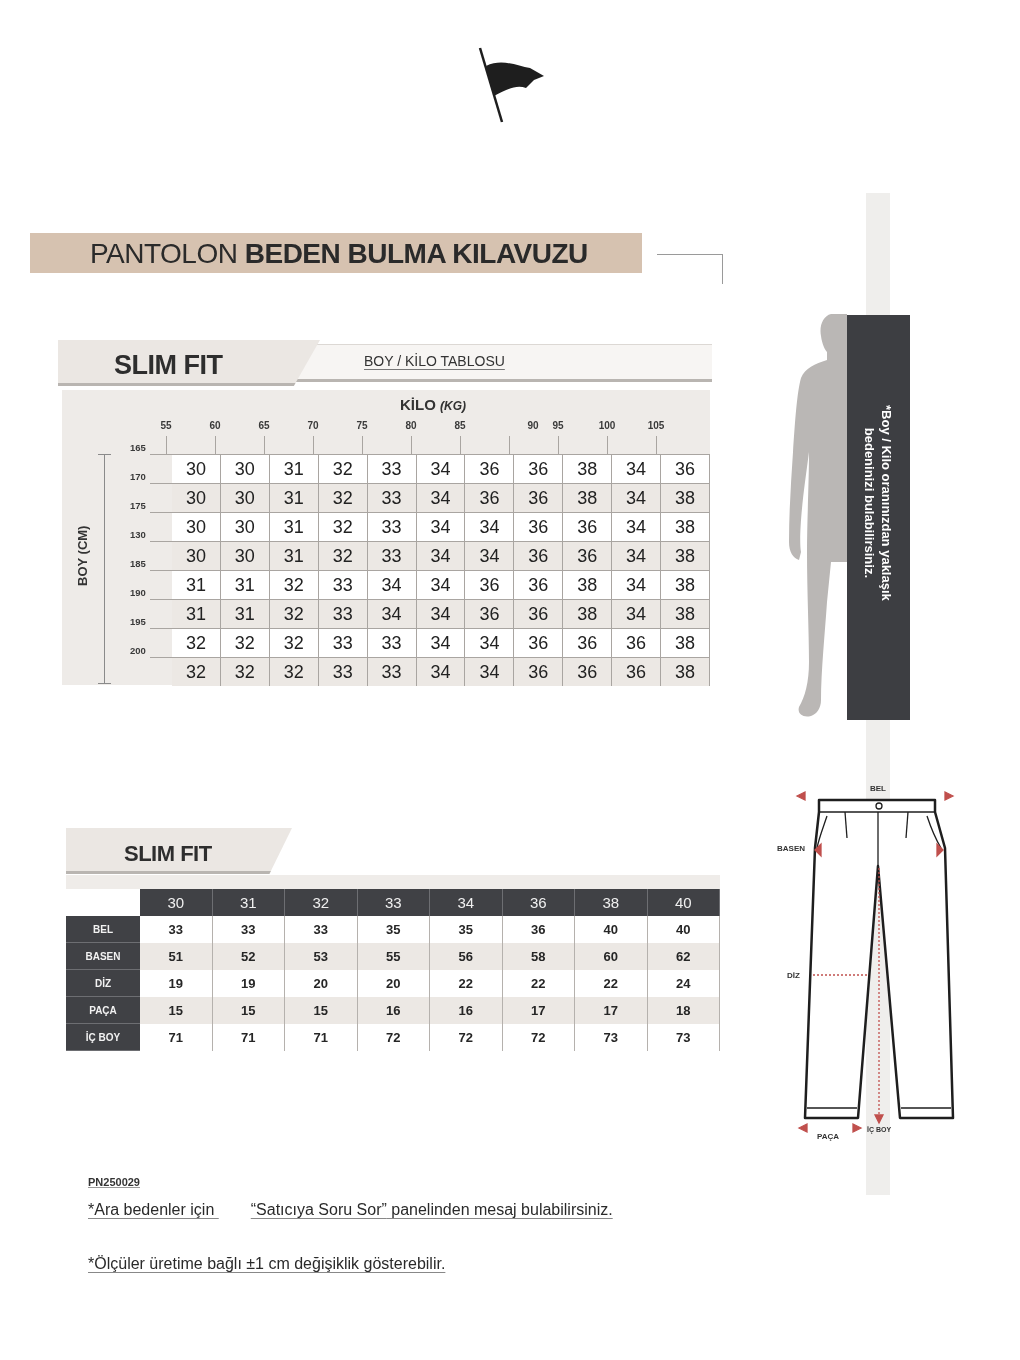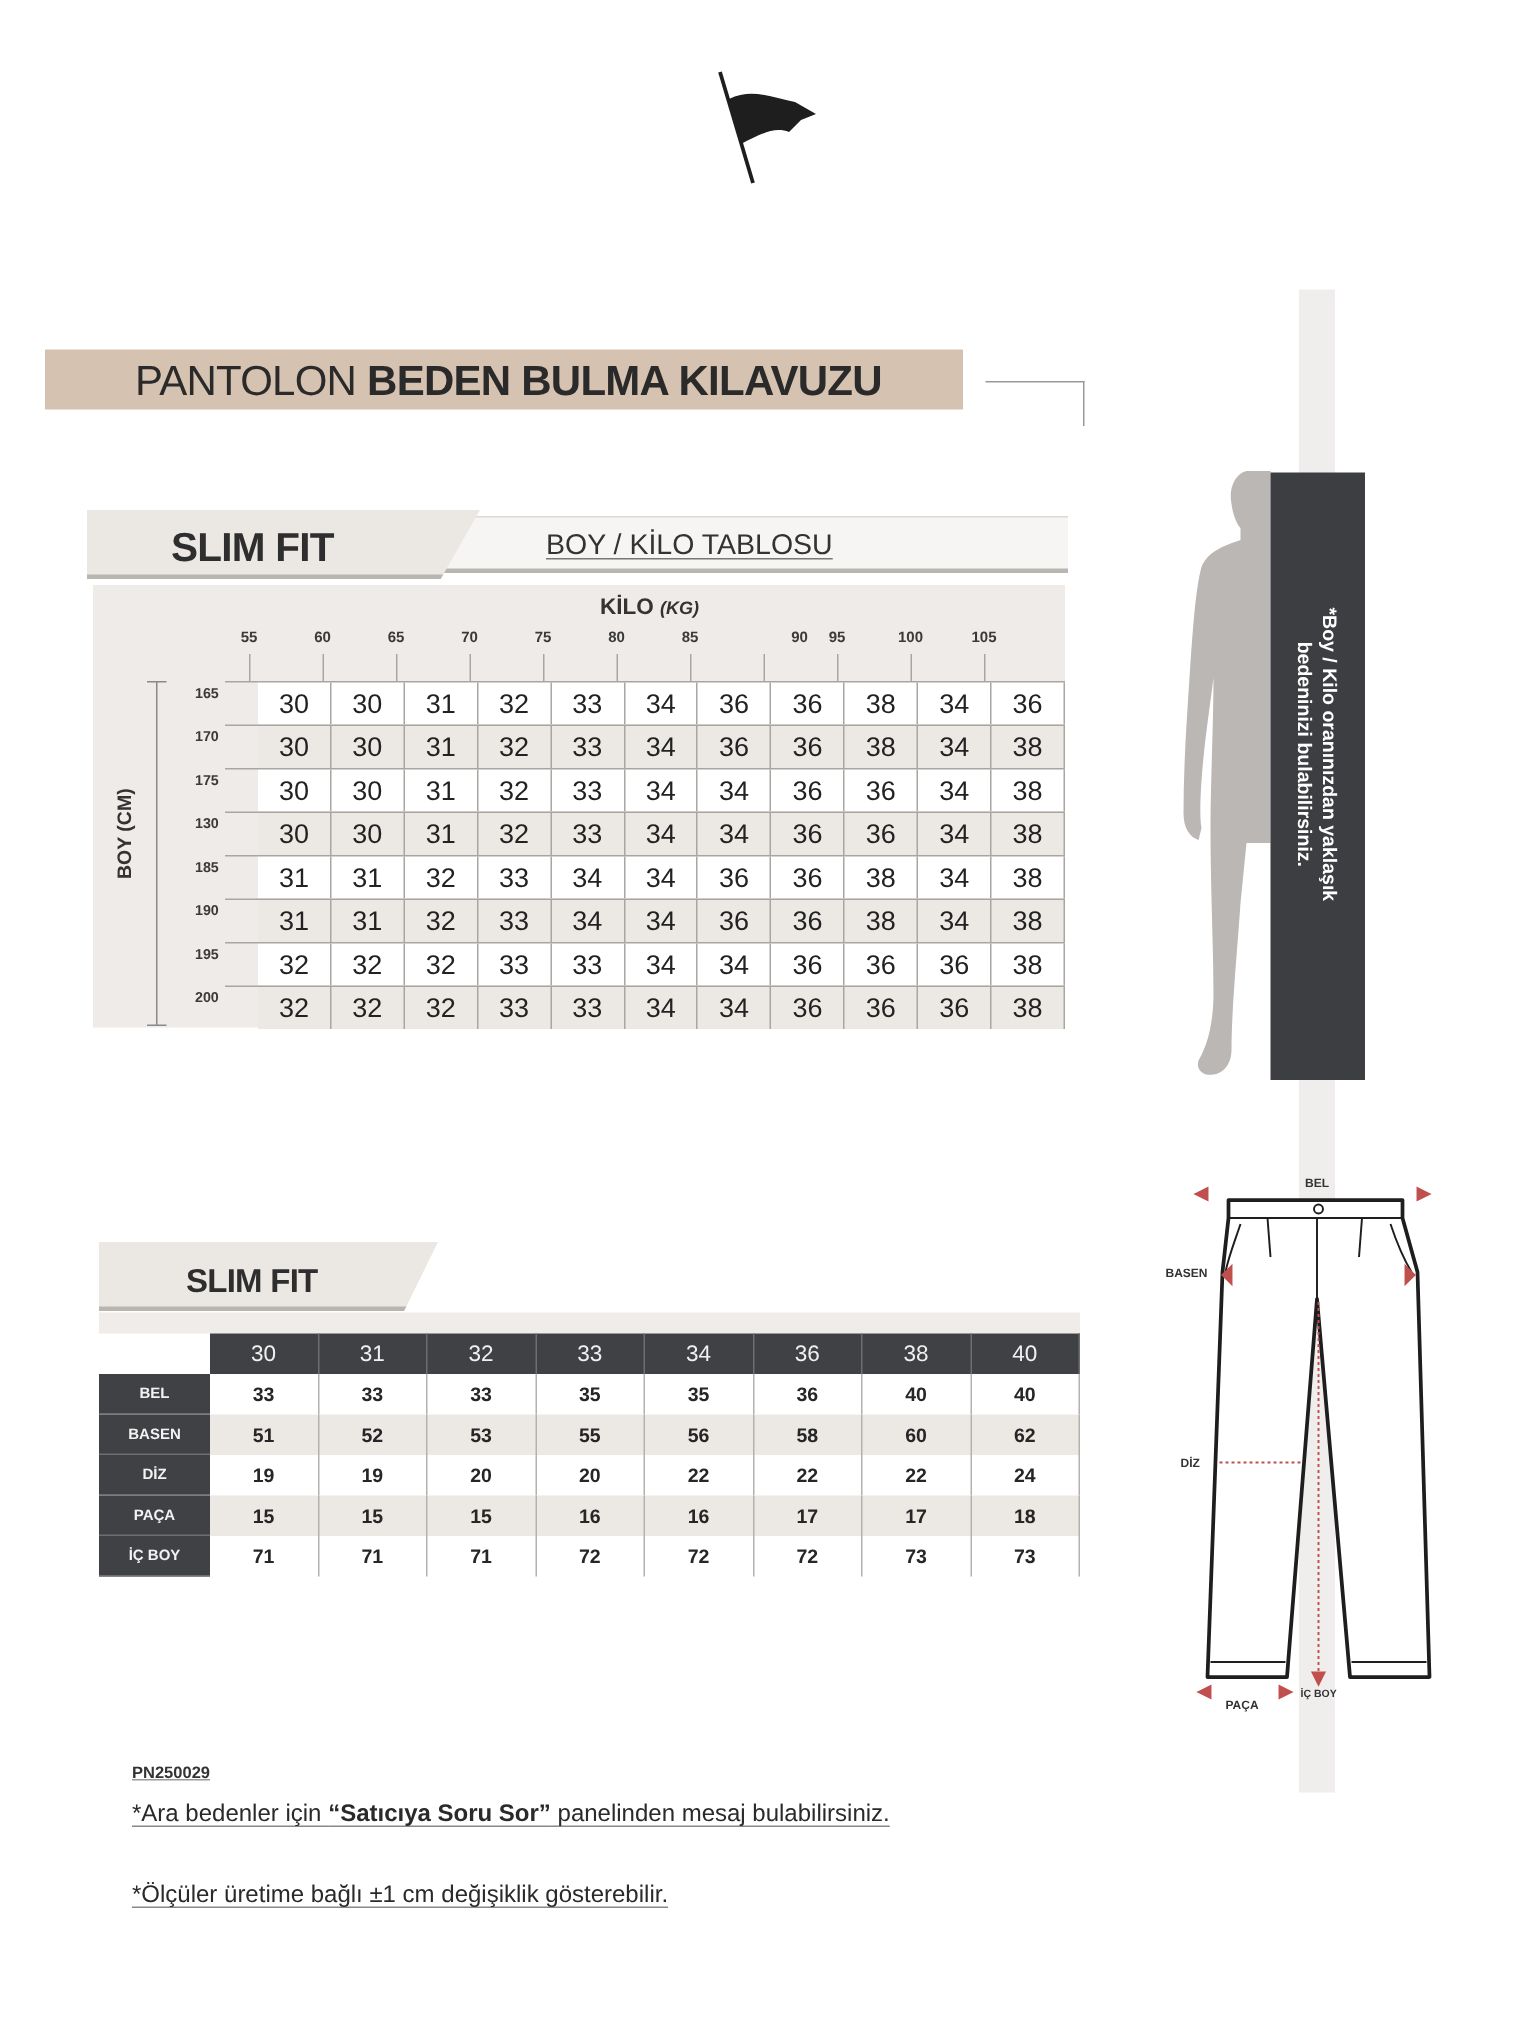--- a/index.html
+++ b/index.html
@@ -18,34 +18,34 @@
   .guide-bracket { left: 657px; top: 254px; width: 66px; height: 30px; border-top: 1.5px solid #9a9a9a; border-right: 1.5px solid #9a9a9a; }
 
   
   .pole { left: 866px; top: 193px; width: 24px; height: 1002px; background: #efeeec; }
 
   
   .ribbon { height: 46px; }
   .ribbon-left { position: absolute; left: 0; top: 0; height: 100%; background: #ebe7e3; border-bottom: 3px solid #b9b5b1; }
   .ribbon-left span { position: absolute; top: 10px; font-weight: bold; font-size: 27px; color: #2e2e2e; letter-spacing: -0.5px; }
   .ribbon-right { position: absolute; top: 4px; height: 38px; background: #f7f5f3; border-bottom: 3px solid #b9b5b1; border-top: 1px solid #dcd8d4; }
-  .ribbon-right span { position: absolute; top: 8px; font-size: 19px; color: #333; text-decoration: underline; text-decoration-color: #777; text-underline-offset: 3px; white-space: nowrap; }
+  .ribbon-right span { position: absolute; top: 8px; font-size: 14px; color: #333; text-decoration: underline; text-decoration-color: #777; text-underline-offset: 3px; white-space: nowrap; }
 
   
   .bk-area { left: 62px; top: 390px; width: 648px; height: 295px; background: #eeebe8; }
   .kilo-label { position: absolute; left: 338px; top: 6px; font-size: 15px; font-weight: bold; color: #333; }
   .kilo-label small { font-size: 12px; font-style: italic; }
   .kilo-ticks { position: absolute; top: 30px; font-size: 10px; font-weight: bold; color: #3a3a3a; }
   .kilo-tick { position: absolute; top: 0; width: 30px; text-align: center; }
   .vline { position: absolute; width: 1px; background: #a9a5a1; }
   .boy-label { position: absolute; left: 13px; top: 196px; transform: rotate(-90deg); transform-origin: left top; font-size: 13px; font-weight: bold; color: #333; white-space: nowrap; }
   .boy-axis { position: absolute; left: 42px; top: 64px; width: 1px; height: 230px; background: #8a8a8a; }
   .boy-axis:before, .boy-axis:after { content: ""; position: absolute; left: -6px; width: 13px; height: 1px; background: #8a8a8a; }
   .boy-axis:before { top: 0; } .boy-axis:after { bottom: 0; }
-  .boy-tick { position: absolute; left: 68px; font-size: 9.5px; font-weight: bold; color: #3a3a3a; margin-top: 15px; }
+  .boy-tick { position: absolute; left: 68px; font-size: 9.5px; font-weight: bold; color: #3a3a3a; }
   .bk-row { position: absolute; left: 110px; width: 538px; height: 29px; border-top: 1px solid #a9a5a1; display: flex; }
   .bk-row.odd { background: #ffffff; }
   .bk-row.even { background: #ece8e4; }
   .bk-cell { width: 49px; text-align: center; font-size: 18px; line-height: 29px; color: #222; border-right: 1px solid #a9a5a1; }
   .bk-cell:first-child { margin-left: 0; }
 
   
   .banner { left: 847px; top: 315px; width: 63px; height: 405px; background: #3d3e42; }
   .banner-text { position: absolute; left: 48px; top: 90px; transform: rotate(90deg); transform-origin: left top; color: #ffffff; font-size: 13px; font-weight: bold; line-height: 17px; white-space: nowrap; text-align: center; }
   .silhouette { left: 785px; top: 312px; }
@@ -60,21 +60,21 @@
   .bt-label { width: 74px; background: #404145; color: #f2f2f2; font-size: 10px; font-weight: bold; line-height: 27px; text-align: center; border-bottom: 1px solid #6d6e72; }
   .bt-cell { width: 72.5px; text-align: center; font-size: 13px; font-weight: bold; color: #262626; line-height: 27px; border-right: 1.5px solid #b5b1ad; }
 
   
   .pants { left: 775px; top: 778px; }
   .p-label { position: absolute; font-size: 8px; font-weight: bold; color: #333; }
 
   
   .code { left: 88px; top: 1176px; font-size: 11px; font-weight: bold; color: #333; text-decoration: underline; text-decoration-color: #999; }
   .note { left: 88px; font-size: 16px; color: #2a2a2a; text-decoration: underline; text-decoration-color: #888; text-underline-offset: 3px; white-space: nowrap; }
-  .note b { font-weight: bold; }
+  .note b { font-weight: normal; margin-left: 32px; }
 </style>
 </head>
 <body>
 
 <div class="abs logo">
   <svg class="logo-flag" width="90" height="80" viewBox="0 0 90 80">
     <line x1="8" y1="4" x2="30" y2="78" stroke="#1e1e1e" stroke-width="2.5"></line>
     <path d="M14 22 C30 14, 45 22, 58 24 L72 32 L62 36 L54 44 C44 40, 34 46, 22 52 Z" fill="#1e1e1e"></path>
   </svg>
 </div>

